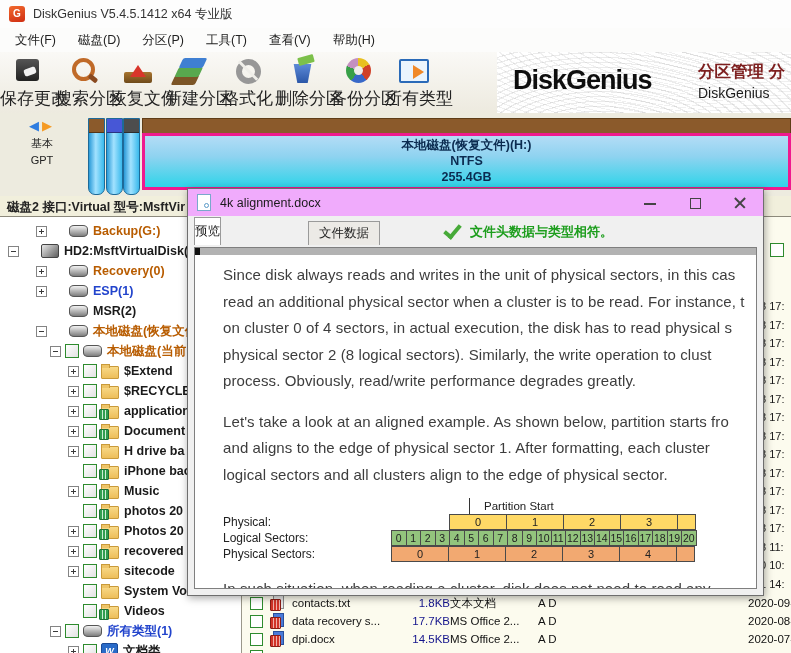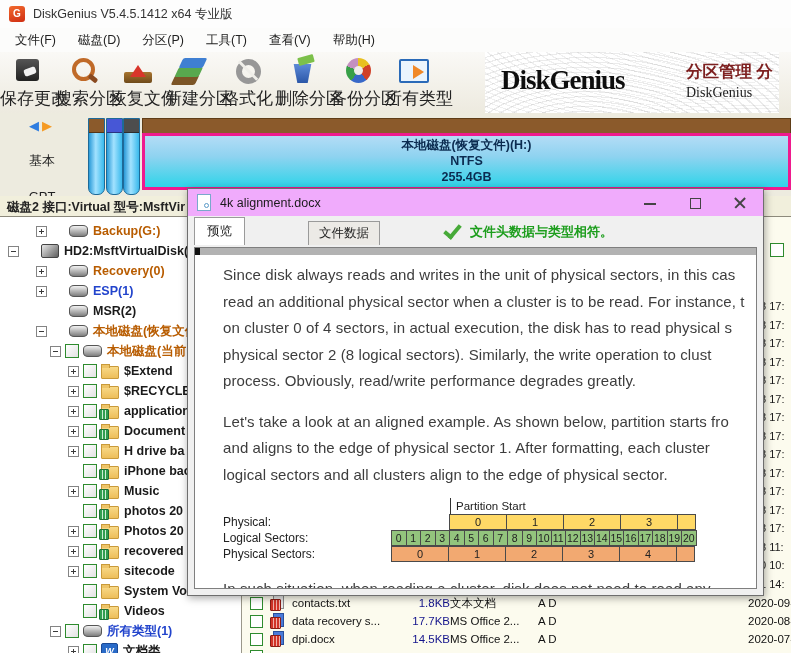--- a/index.html
+++ b/index.html
@@ -36,33 +36,33 @@
   .ic-format::after{content:"";position:absolute;left:4px;top:13px;width:26px;height:3px;background:#efeee9;transform:rotate(45deg);}
   .ic-delete::before{content:"";position:absolute;left:7px;top:8px;width:20px;height:19px;background:linear-gradient(#5d8ad8,#2b57a8);clip-path:polygon(6% 0,94% 0,76% 100%,24% 100%);}
   .ic-delete::after{content:"";position:absolute;left:12px;top:0px;width:16px;height:8px;background:#7cc04a;transform:rotate(-15deg);border-radius:1px;}
   .ic-backup::before{content:"";position:absolute;left:5px;top:2px;width:25px;height:25px;border-radius:50%;
       background:conic-gradient(#e8c020 0 60deg,#d04028 60deg 140deg,#3868c8 140deg 215deg,#38a048 215deg 290deg,#c490c0 290deg 360deg);}
   .ic-backup::after{content:"";position:absolute;left:13px;top:10px;width:9px;height:9px;border-radius:50%;background:#efeee9;}
   .ic-migrate::before{content:"";position:absolute;left:3px;top:3px;width:26px;height:20px;background:#eaf4fd;border:2px solid #2a6ab8;border-radius:2px;}
   .ic-migrate::after{content:"";position:absolute;left:17px;top:9px;width:0;height:0;border:7px solid transparent;border-left:11px solid #f08828;}
 
   
-  #logo{left:485px;top:52px;width:294px;height:61px;background:#fff;overflow:hidden;
+  #logo{left:497px;top:52px;width:294px;height:61px;background:#fff;overflow:hidden;
         background-image:repeating-radial-gradient(ellipse at 35% 170%,rgba(60,60,60,0.10) 0 2px,transparent 2px 9px),
-                         repeating-radial-gradient(ellipse at 90% -60%,rgba(60,60,60,0.08) 0 2px,transparent 2px 9px);font-family:Liberation Serif, serif;}
+                         repeating-radial-gradient(ellipse at 90% -60%,rgba(60,60,60,0.08) 0 2px,transparent 2px 9px);}
   #brand{position:absolute;left:16px;top:13px;font-size:27px;font-weight:bold;letter-spacing:-1px;color:#0e0e0e;}
   #tagline{position:absolute;left:201px;top:9px;font-size:16.5px;font-weight:bold;color:#7e2020;white-space:nowrap;}
   #tagsub{position:absolute;left:201px;top:33px;font-size:14px;color:#1c1c1c;white-space:nowrap;}
 
   
   #diskpanel{left:0;top:113px;width:791px;height:83px;background:#edebdf;border-bottom:1px solid #b6b2a0;}
   #sidenav{position:absolute;left:0;top:0;width:84px;height:83px;text-align:center;}
   #navarrows{margin-top:5px;font-size:13px;letter-spacing:3px;}
   #navarrows .al{color:#2f7de0;} #navarrows .ar{color:#f59a23;}
-  .sidelbl{font-size:13px;color:#222;margin-top:19px;}
+  .sidelbl{font-size:11px;color:#222;margin-top:3px;}
   .cyl{position:absolute;top:5px;width:15px;height:75px;border:1px solid #1d6a99;border-radius:0 0 7px 7px;overflow:hidden;
        background:linear-gradient(90deg,#2a9ad8,#a2e2ff 45%,#39b9ec);}
   .cyl .cap{height:13px;border-bottom:1px solid rgba(0,0,0,.4);}
   #cyl1{left:88px;} #cyl1 .cap{background:#8b5a2b;}
   #cyl2{left:106px;} #cyl2 .cap{background:#4757d6;}
   #cyl3{left:123px;} #cyl3 .cap{background:#4d4d4d;}
   #bigbar{position:absolute;left:142px;top:5px;width:649px;}
   #bigcap{height:14px;background:#8b5a2b;border:1px solid #5f3d17;border-bottom:none;}
   #bigpart{border:3px solid #ef1a8e;height:50px;background:linear-gradient(#b3dcf6,#8fd3f0 40%,#2fd4e9);
            text-align:center;color:#0b2b50;font-weight:bold;font-size:12.5px;line-height:16px;padding-top:1px;}
@@ -121,36 +121,36 @@
   .dlgicon{width:12px;height:15px;border:1px solid #7aa8cc;background:#fff;margin:0 9px 0 9px;position:relative;flex:none;}
   .dlgicon::after{content:"";position:absolute;right:1px;bottom:2px;width:5px;height:5px;border-radius:50%;border:1.5px solid #5a9ac8;box-sizing:border-box;}
   #dlgname{font-size:12.5px;color:#1a1a1a;flex:1;}
   .wbtn{width:45px;height:27px;position:relative;flex:none;}
   .wmin::before{content:"";position:absolute;left:16px;top:14px;width:12px;height:1.5px;background:#444;}
   .wmax::before{content:"";position:absolute;left:17px;top:9px;width:9px;height:9px;border:1.3px solid #444;}
   .wclose::before,.wclose::after{content:"";position:absolute;left:15px;top:13px;width:14px;height:1.5px;background:#444;}
   .wclose::before{transform:rotate(45deg);} .wclose::after{transform:rotate(-45deg);}
   #tabsrow{position:absolute;left:0;top:27px;width:100%;height:29px;}
   .tab{position:absolute;bottom:0;font-size:12.5px;color:#222;border:1px solid #9a9a9a;border-bottom:none;background:#eceae6;padding:3px 10px 3px 10px;}
-  #tab0{left:6px;background:#fff;z-index:2;padding:5px 12px;}
+  #tab0{left:6px;background:#fff;z-index:2;padding:5px 0;}
   #tab1{left:76px;margin-left:44px;}
   #status{position:absolute;left:256px;top:7px;display:flex;align-items:center;}
   .checkmark{width:13px;height:6px;border-left:4px solid #47aa39;border-bottom:4px solid #47aa39;transform:rotate(-50deg);margin:-4px 9px 0 0;}
   #statustext{font-size:13px;font-weight:bold;color:#1e9e1e;}
   #preview{position:absolute;left:6px;top:58px;width:563px;height:342px;border:1px solid #7f7f7f;background:#fff;box-sizing:border-box;}
   #pvstrip{height:7px;background:#b2b2b2;position:relative;}
   #pvstrip::before{content:"";position:absolute;left:0;top:0;width:5px;height:10px;background:#111;}
   #doc{position:absolute;left:0;top:7px;right:0;bottom:0;background:#fff;overflow:hidden;padding:7px 0 0 28px;}
   .dline{font-size:15px;color:#3d3d3d;line-height:26.5px;white-space:nowrap;letter-spacing:0.1px;}
   .pgap{height:14px;}
   
   #dtable{margin-top:10px;width:478px;overflow:hidden;font-size:11px;color:#222;}
   .prow{display:flex;align-items:stretch;}
   .psp{width:227px;flex:none;}
-  #pstart{border-left:1px solid #333;padding-left:5px;height:16px;line-height:16px;font-size:11.5px;color:#222;}
+  #pstart{border-left:1px solid #333;padding-left:14px;height:16px;line-height:16px;font-size:11.5px;color:#222;margin-left:19px;}
   .rlab{width:169px;flex:none;font-size:12px;line-height:16px;}
   .cell{box-sizing:border-box;border:1px solid #4a4a4a;margin-left:-1px;text-align:center;flex:none;height:16px;line-height:14px;}
   .ccell{width:58px;background:#ffd966;}
   .ccellx{width:19px;background:#ffd966;}
   .csp{width:58px;flex:none;}
   .lcell{width:15.5px;background:#93c47d;font-size:10.5px;}
   .pcell{width:58px;background:#f2a971;}
   .pcellx{width:19px;background:#f2a971;}
 </style>
 </head>

